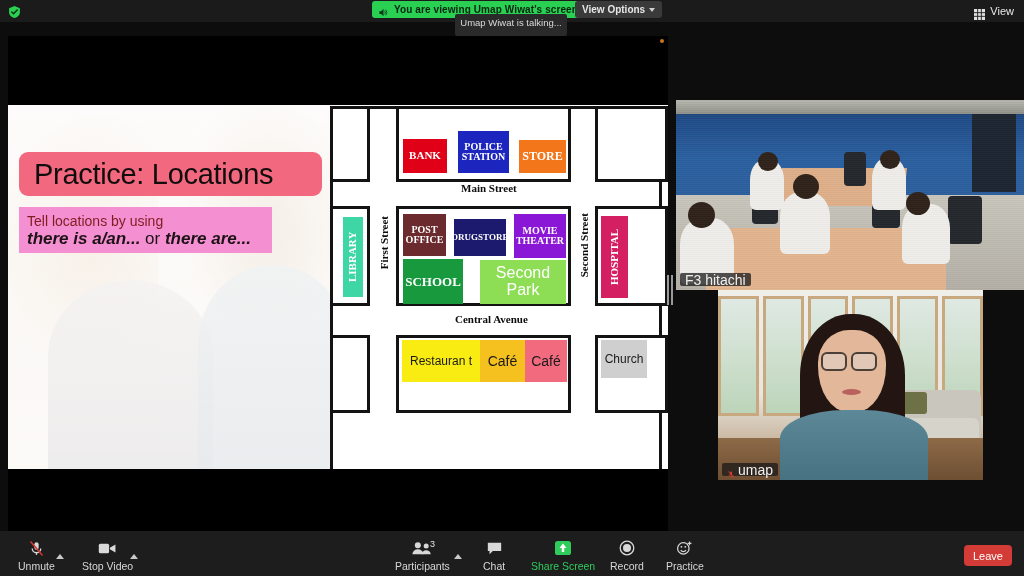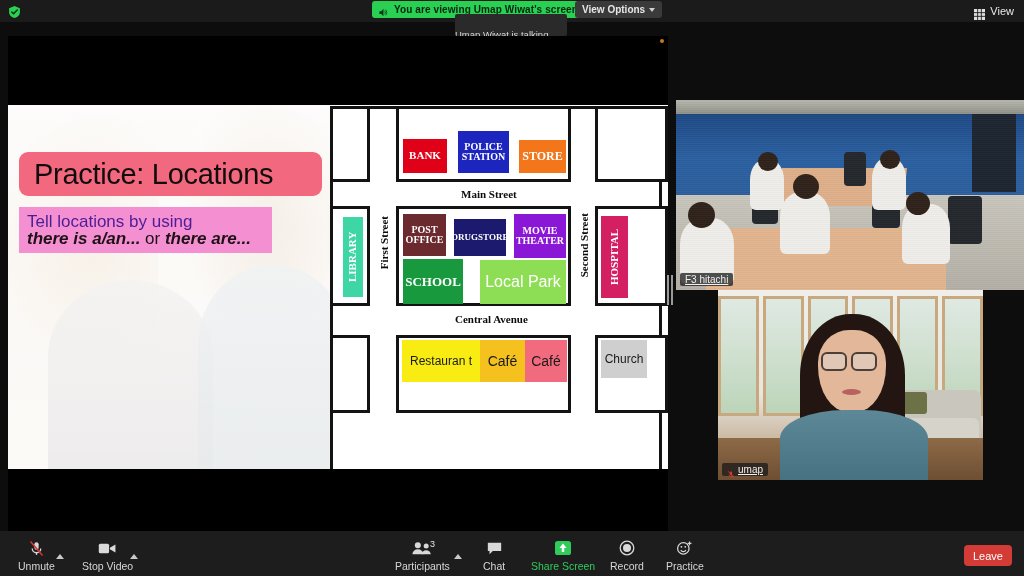--- a/index.html
+++ b/index.html
@@ -23,21 +23,21 @@
   .caret-d { width:0;height:0;border-left:3.5px solid transparent;
              border-right:3.5px solid transparent;border-top:4px solid #cfcfcf; }
   .viewbtn { position:absolute; right:10px; top:3px; height:16px;
              display:flex; align-items:center; gap:5px; }
   .viewbtn .lbl { font-size:11px; color:#e8e8e8; }
   .grid-ic { width:11px; height:11px; display:block; }
 
   
   .talking { position:absolute; left:455px; top:14px; width:112px; height:22px;
              background:#2a2a2a; border-radius:2px; display:flex;
-             align-items:flex-start; padding-top:15px;
+             align-items:flex-start; justify-content:center; padding-top:3px;
              overflow:hidden; }
   .talking .lbl { font-size:9.5px; color:#d8d8d8; white-space:nowrap; }
 
   
   .share-wrap { position:absolute; left:8px; top:36px; width:660px; height:495px;
                 background:#000; overflow:hidden; }
   .orange-dot { position:absolute; right:4px; top:3px; width:4px; height:4px;
                 border-radius:50%; background:#c8781a; }
   .slide { position:absolute; left:0; top:69px; width:660px; height:364px;
            background:#fdfdfd; overflow:hidden; }
@@ -60,21 +60,21 @@
   .photo .veil { position:absolute; inset:0;
      background:linear-gradient(180deg, rgba(255,255,255,.72), rgba(255,255,255,.52) 45%, rgba(255,255,255,.6)); }
 
   .title-banner { position:absolute; left:11px; top:47px; width:303px; height:44px;
                   background:#f2687f; border-radius:9px; display:flex;
                   align-items:center; padding-left:15px; }
   .title-banner .lbl { font-size:29px; color:#120d0d; font-weight:normal;
                        letter-spacing:-.3px; }
   .subtitle-box { position:absolute; left:11px; top:102px; width:253px; height:46px;
                   background:#f48fd2; padding:6px 0 0 8px; }
-  .subtitle-box .l1 { font-size:17px; color:#4c1d95; line-height:17px; }
+  .subtitle-box .l1 { font-size:14px; color:#7f1d1d; line-height:17px; }
   .subtitle-box .l2 { font-size:17px; color:#1d1216; line-height:18px;
                       font-weight:bold; font-style:italic; }
   .subtitle-box .l2 .plain { font-weight:normal; font-style:normal; }
 
   
   .map { position:absolute; left:322px; top:1px; width:332px; height:380px;
          background:#fff; border:3px solid #131313; }
   .blk { position:absolute; border:3px solid #131313; background:#fff; }
   .tile { position:absolute; display:flex; align-items:center;
           justify-content:center; text-align:center; color:#fff;
@@ -88,21 +88,21 @@
   
   .scroll-track { position:absolute; left:667px; top:275px; width:7px; height:30px;
                   display:flex; gap:2px; }
   .scroll-track i { display:block; width:2px; height:30px; background:#9a9a9a; }
 
   
   .tile-v { position:absolute; overflow:hidden; background:#111; }
   .namechip { position:absolute; left:4px; bottom:4px; height:13px;
               background:rgba(26,26,26,.75); border-radius:2px; display:flex;
               align-items:center; gap:3px; padding:0 5px; }
-  .namechip .lbl { font-size:10px; color:#efefef; white-space:nowrap;text-decoration:underline; }
+  .namechip .lbl { font-size:14px; color:#efefef; white-space:nowrap; }
   .mutemic { width:8px; height:9px; display:block; }
 
   
   .v1 { left:676px; top:100px; width:348px; height:190px; }
   .v1 .wall { position:absolute; left:0; top:0; width:348px; height:95px;
               background:linear-gradient(180deg,#2a3a52 0%, #1e4a86 18%, #2a5fa0 60%, #2b5f9e 100%); }
   .v1 .ceil { position:absolute; left:0; top:0; width:348px; height:14px;
               background:linear-gradient(180deg,#b8b8b0,#8e9088); }
   .v1 .floor { position:absolute; left:0; top:95px; width:348px; height:95px;
                background:linear-gradient(180deg,#c9c6bd 0%, #b4b0a6 100%); }
@@ -237,21 +237,21 @@
       <div class="tile serif" style="left:70px; top:30px; width:44px; height:34px; background:#e00017; font-size:11px;">
         <span>BANK</span>
       </div>
       <div class="tile serif" style="left:125px; top:22px; width:51px; height:42px; background:#1d25bf; font-size:10px;">
         <span>POLICE STATION</span>
       </div>
       <div class="tile serif" style="left:186px; top:31px; width:47px; height:33px; background:#f3761b; font-size:12px;">
         <span>STORE</span>
       </div>
 
-      <span class="stlabel" style="left:128px; top:79px;">Main Street</span>
+      <span class="stlabel" style="left:128px; top:73px;">Main Street</span>
 
       <div class="blk" style="left:-3px; top:97px; width:40px; height:100px;"></div>
       <div class="blk" style="left:63px; top:97px; width:175px; height:100px;"></div>
       <div class="blk" style="left:262px; top:97px; width:73px; height:100px;"></div>
 
       <div class="tile vert serif" style="left:10px; top:108px; width:20px; height:80px; background:#3ed6a4; font-size:11px;">
         <span>LIBRARY</span>
       </div>
       <span class="stlabel vert" style="left:45px; top:107px;">First Street</span>
 
@@ -261,21 +261,21 @@
       <div class="tile serif" style="left:121px; top:110px; width:52px; height:37px; background:#1b1a6e; font-size:9px;">
         <span>DRUGSTORE</span>
       </div>
       <div class="tile serif" style="left:181px; top:105px; width:52px; height:44px; background:#8b17d6; font-size:10px;">
         <span>MOVIE THEATER</span>
       </div>
       <div class="tile serif" style="left:70px; top:150px; width:60px; height:45px; background:#18993e; font-size:13px;">
         <span>SCHOOL</span>
       </div>
       <div class="tile" style="left:147px; top:151px; width:86px; height:44px; background:#8ede55; font-size:16px; font-weight:normal;">
-        <span>Local Park</span>
+        <span>Second Park</span>
       </div>
 
       <span class="stlabel vert" style="left:245px; top:104px;">Second Street</span>
       <div class="tile vert serif" style="left:268px; top:107px; width:27px; height:82px; background:#d41f63; font-size:11px;">
         <span>HOSPITAL</span>
       </div>
 
       <span class="stlabel" style="left:122px; top:204px;text-align:right;">Central Avenue</span>
 
       <div class="blk" style="left:-3px; top:226px; width:40px; height:78px;"></div>

